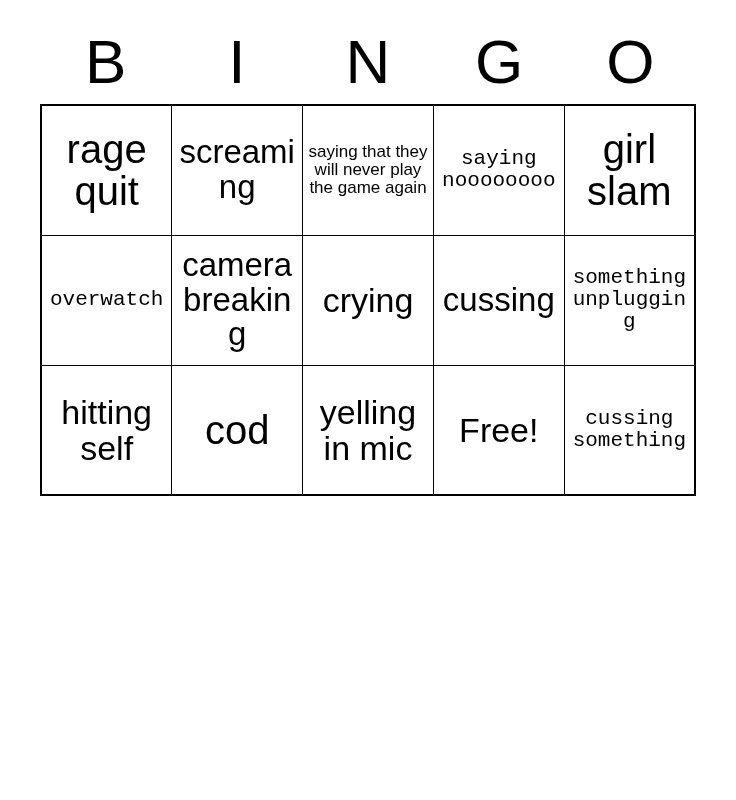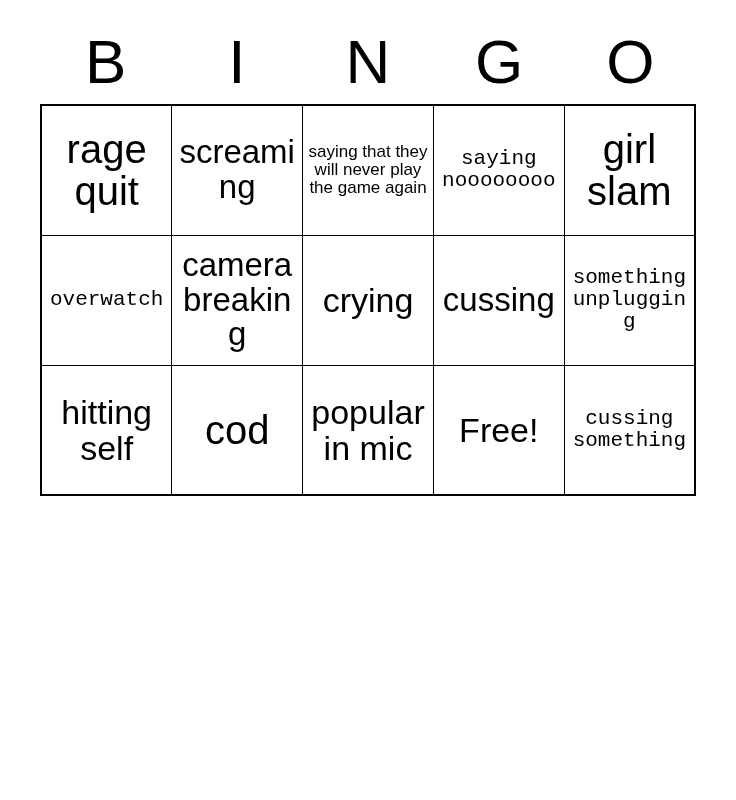--- a/index.html
+++ b/index.html
@@ -116,21 +116,21 @@
           </td>
       </tr>
       <tr>
         <td>
             <span class="cell-text s-lg">hitting self</span>
           </td>
         <td>
             <span class="cell-text s-xl">cod</span>
           </td>
         <td>
-            <span class="cell-text s-lg">popular in mic</span>
+            <span class="cell-text s-lg">yelling in mic</span>
           </td>
         <td>
             <span class="cell-text s-lg">Free!</span>
           </td>
         <td>
             <span class="cell-text s-sm">cussing something</span>
           </td>
       </tr>
     </tbody>
   </table>

